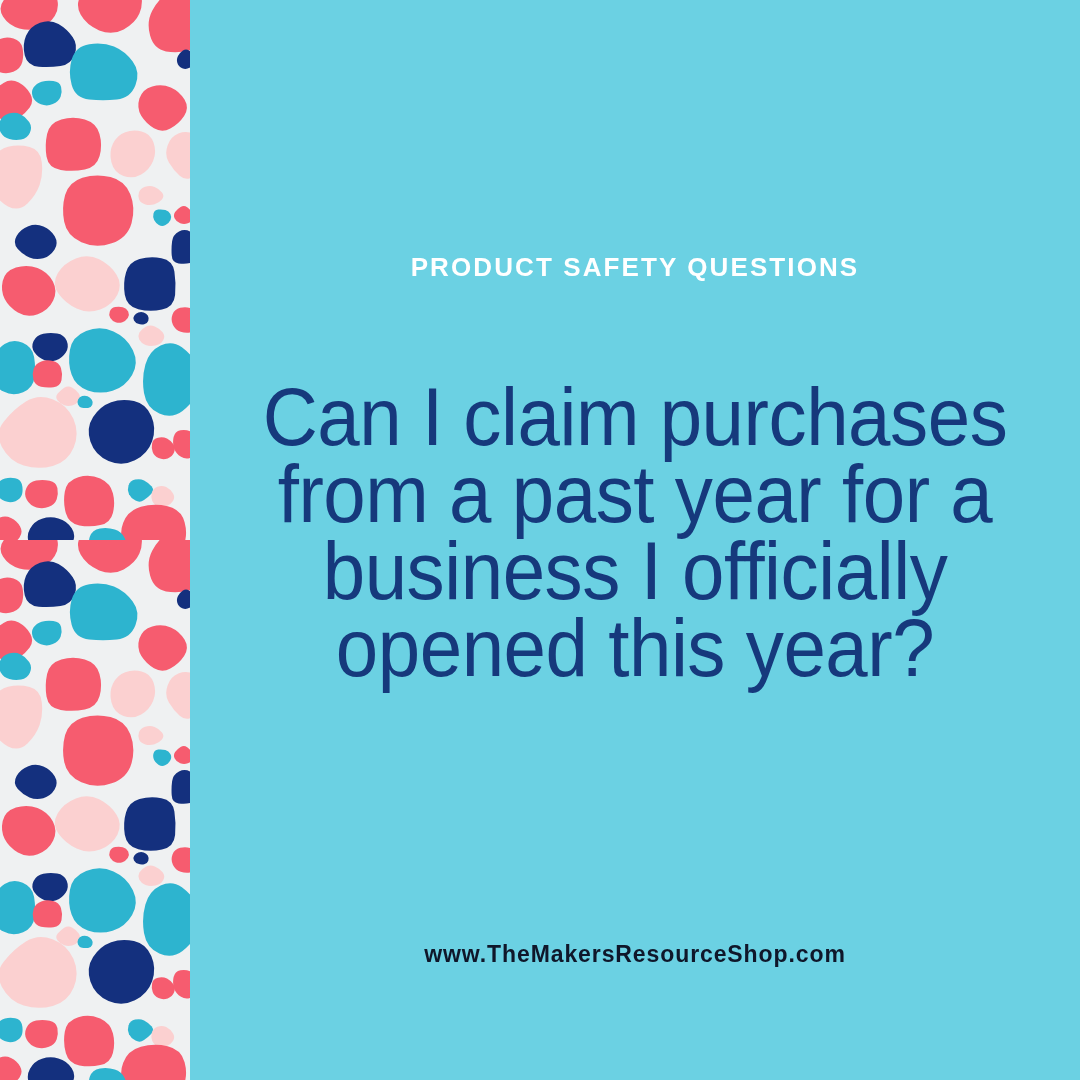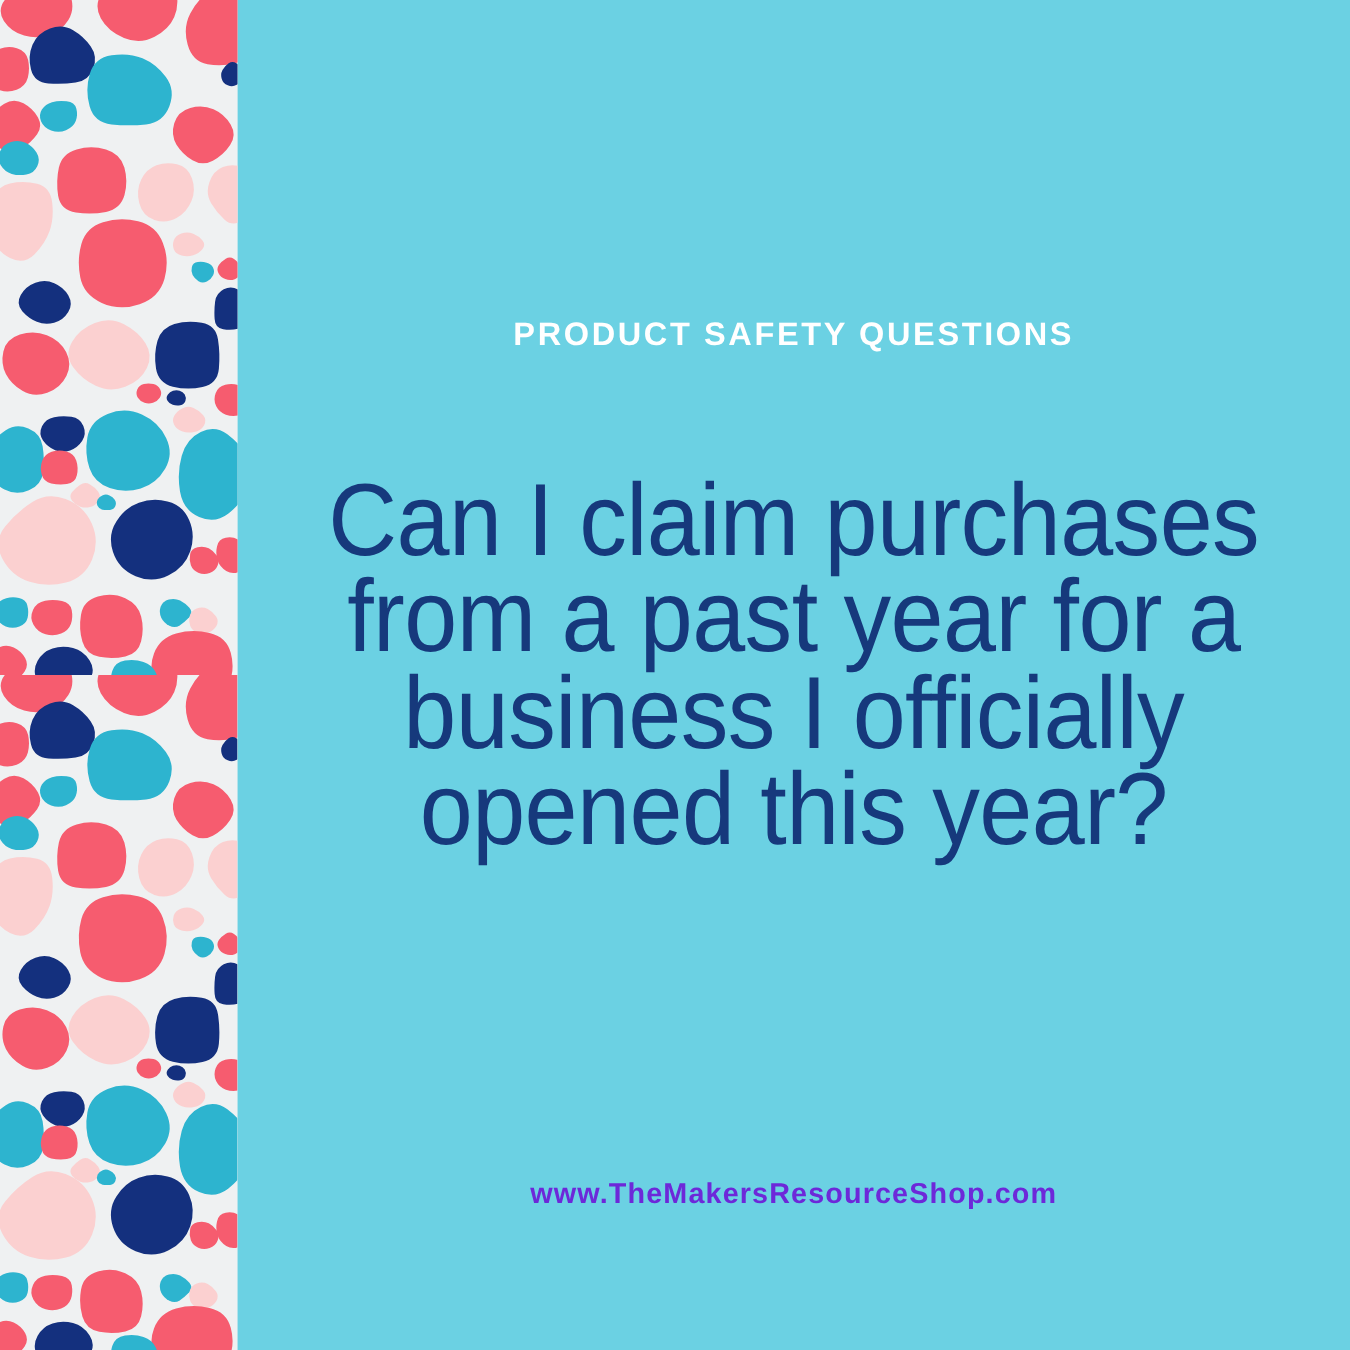--- a/index.html
+++ b/index.html
@@ -84,21 +84,21 @@
     display: block;
     white-space: nowrap;
   }
 
   .footer-url {
     position: absolute;
     top: 940px;
     left: 0;
     width: 890px;
     text-align: center;
-    color: #6d28d9;
+    color: #0f172a;
     font-size: 23px;
     font-weight: bold;
     letter-spacing: 0.9px;
     line-height: 28px;
     white-space: nowrap;
   }
 </style>
 </head>
 <body>
 

